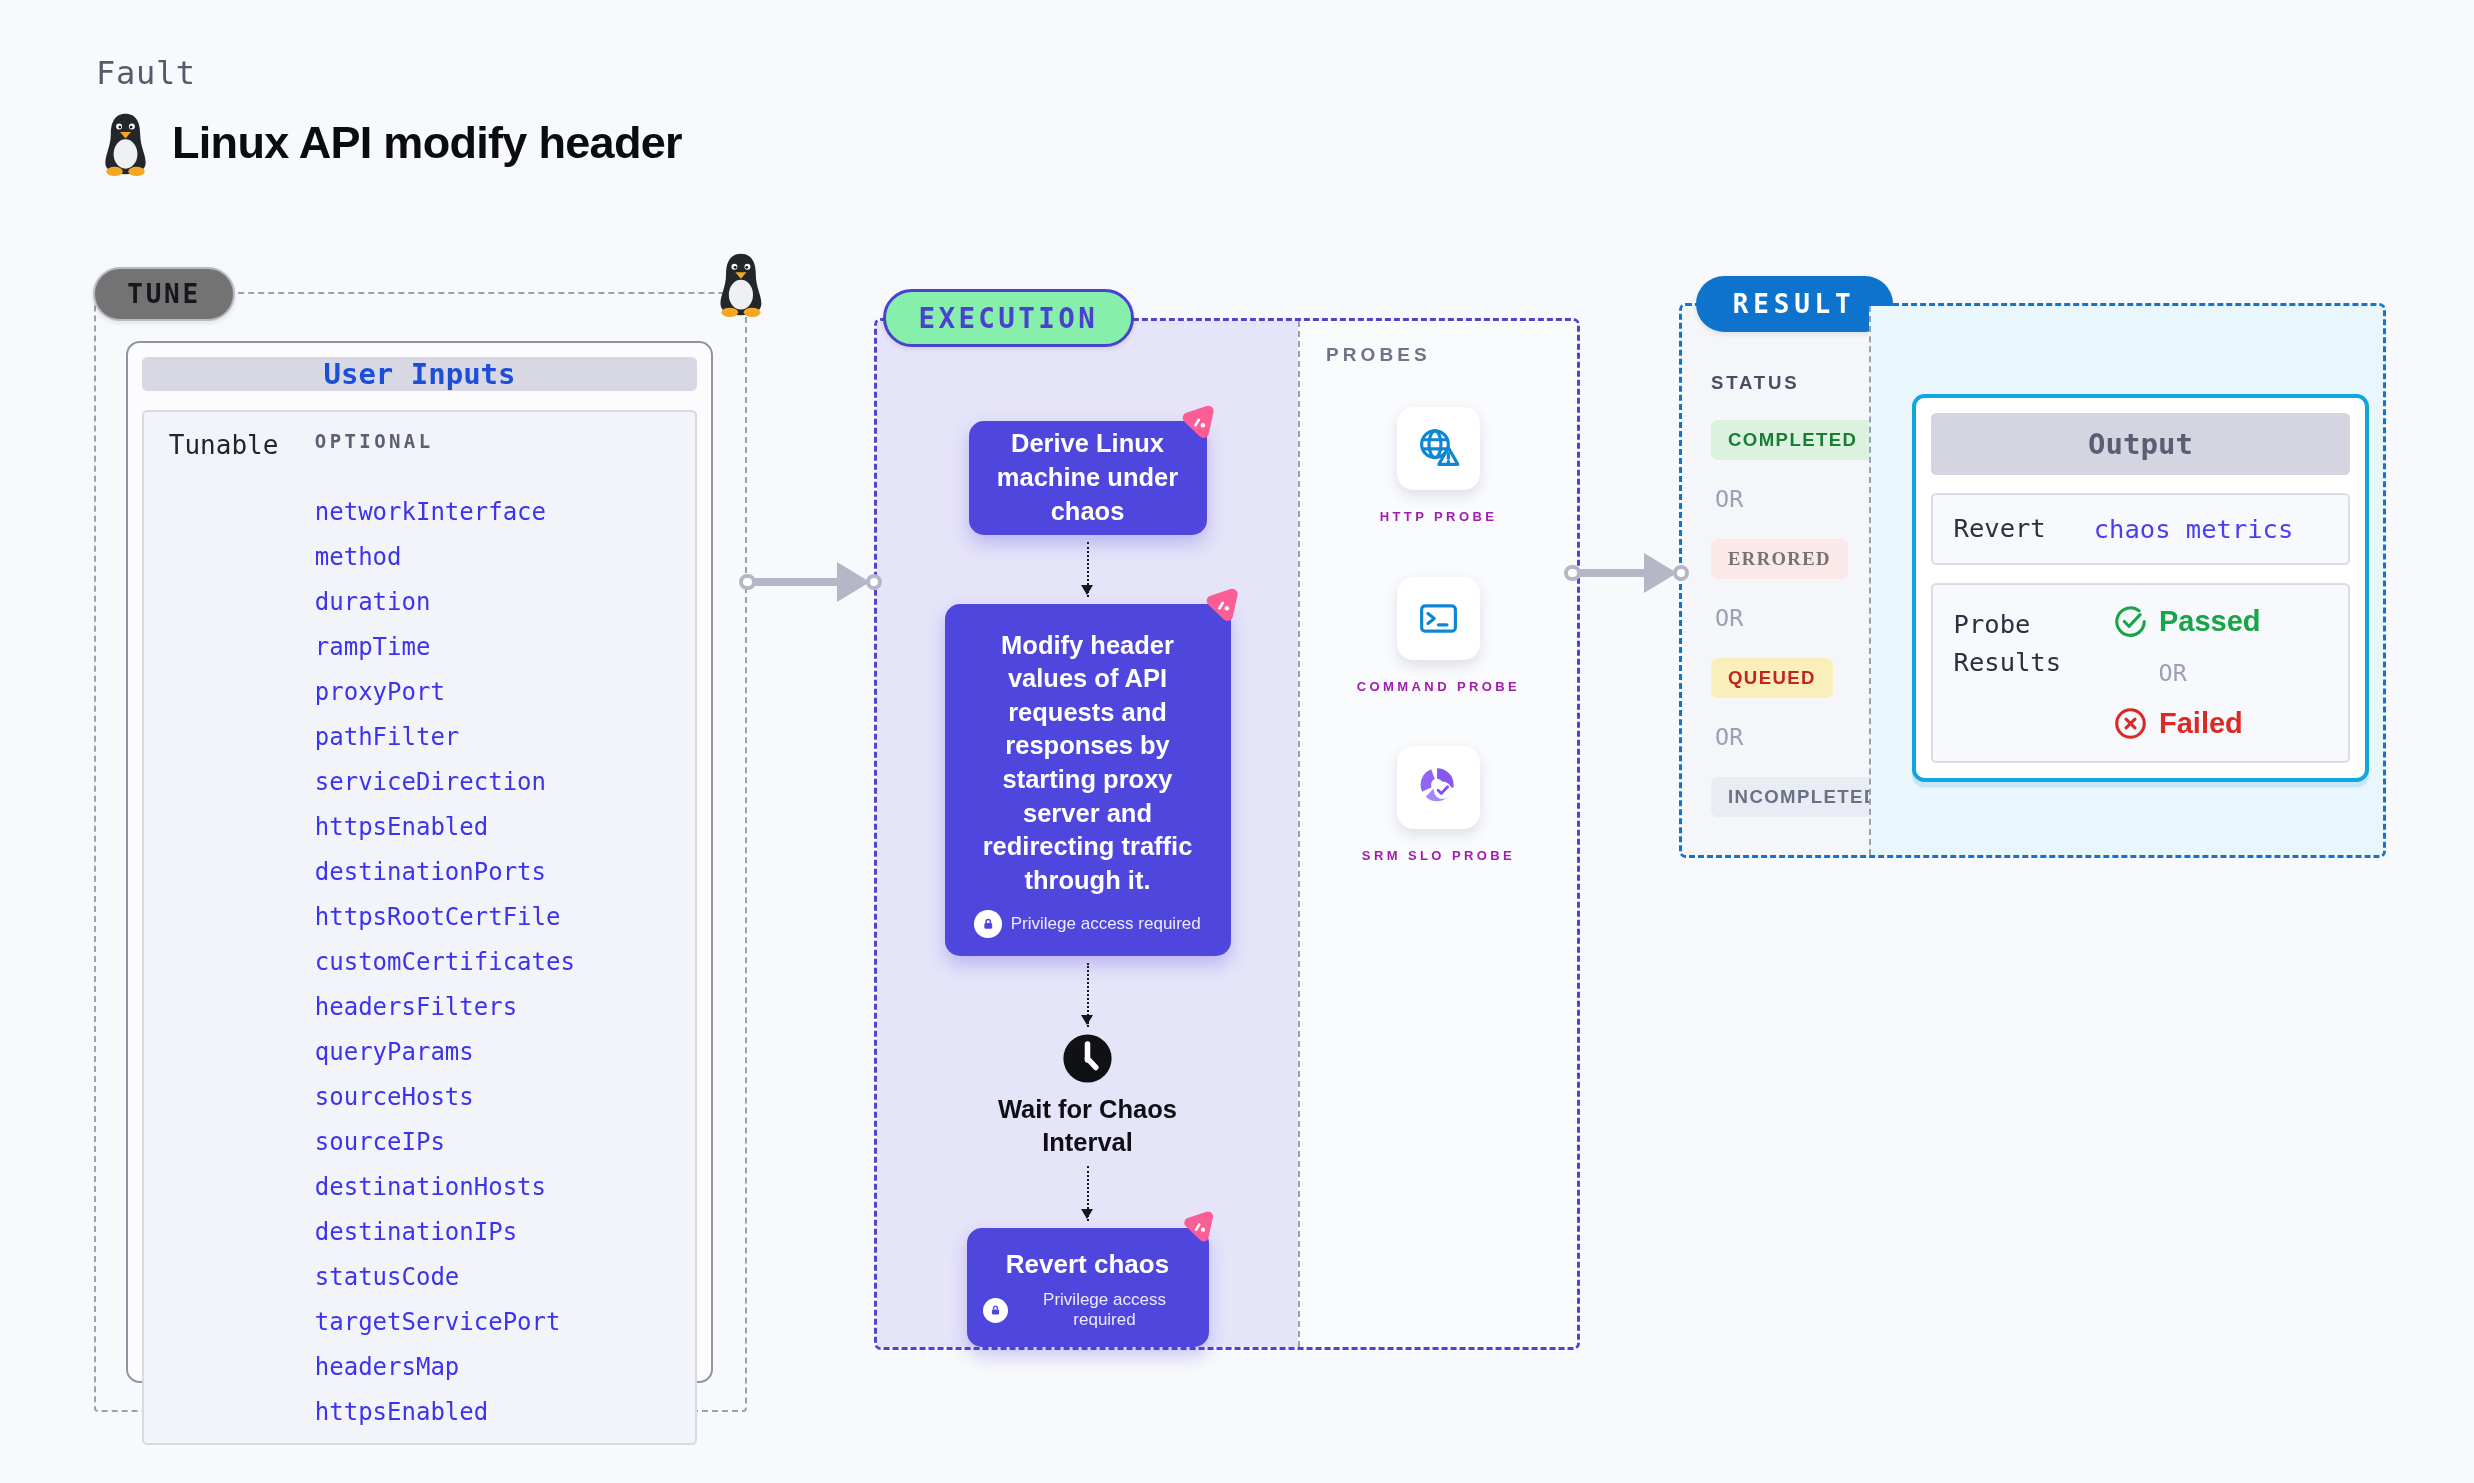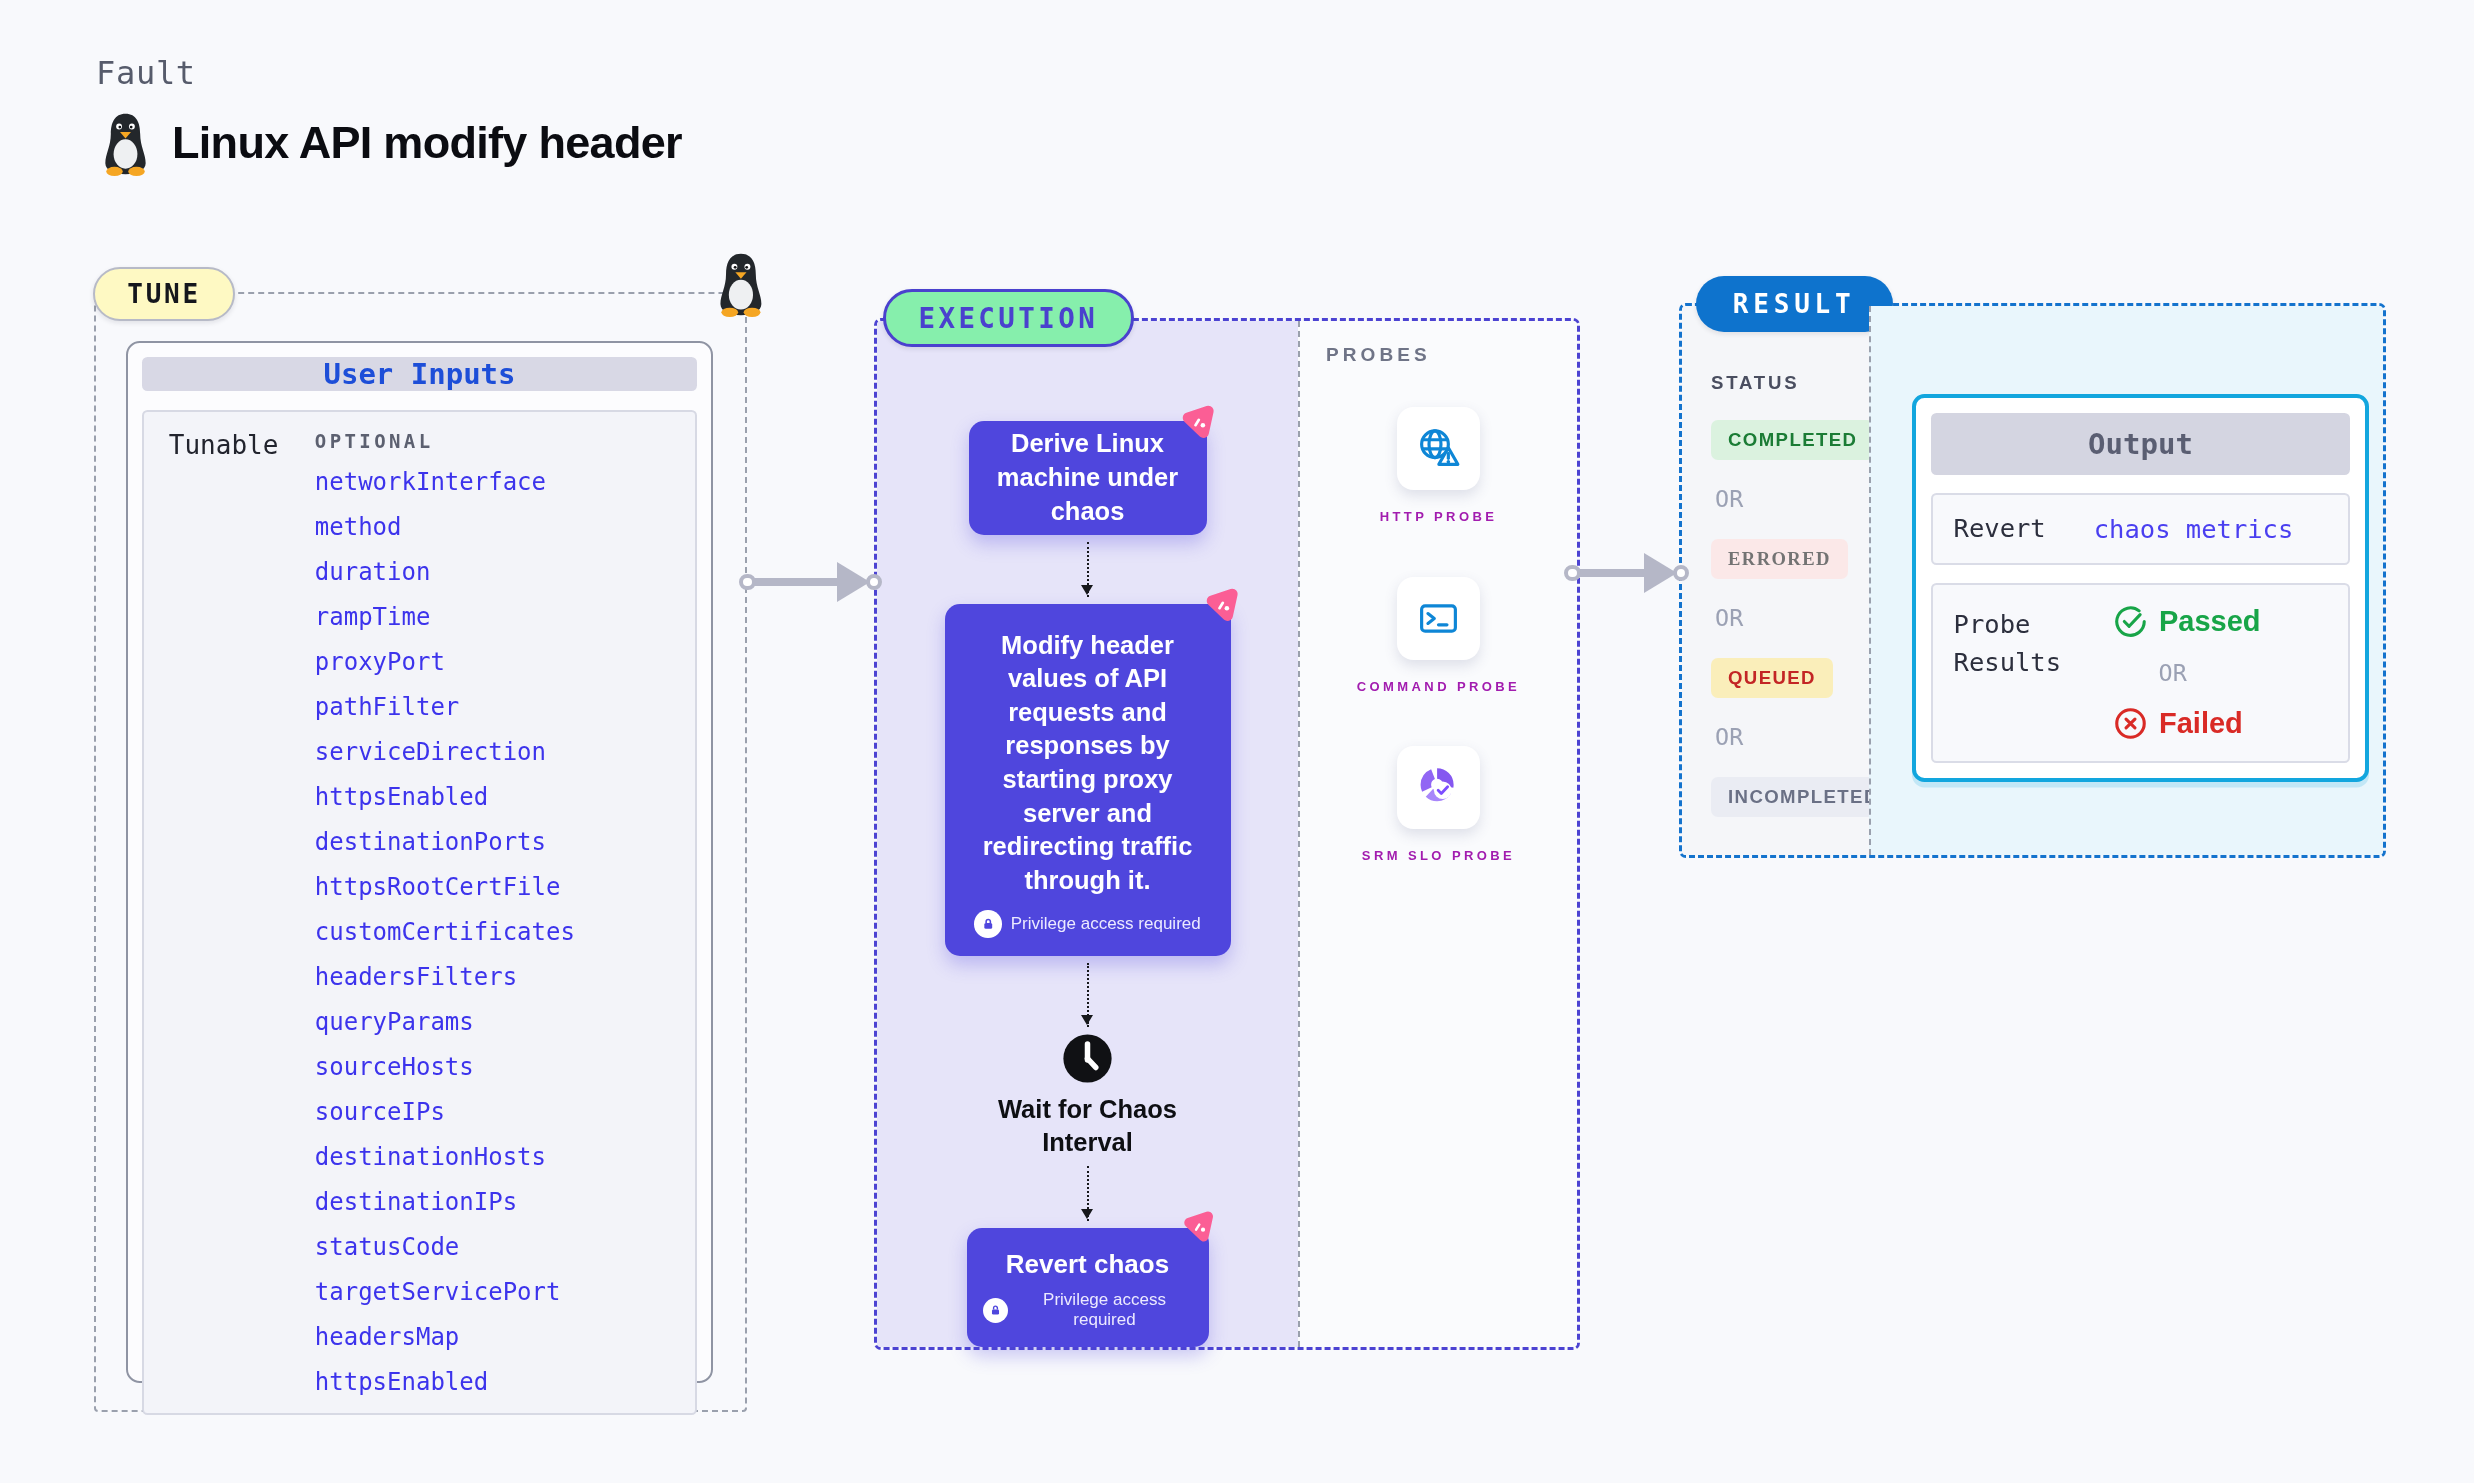--- a/index.html
+++ b/index.html
@@ -16,33 +16,33 @@
   .page-title{font-size:45px;font-weight:bold;color:#0b0c11;letter-spacing:-0.7px;}
 
   
   .pill{position:absolute;display:flex;align-items:center;border-radius:33px;
         font-family:"DejaVu Sans Mono","Liberation Mono",monospace;font-weight:bold;
         box-shadow:0 2.1px 5.5px rgba(20,24,40,.10);}
 
   
   .tune-region{position:absolute;left:94px;top:292px;width:653px;height:1120px;
                border:2.8px dashed #9aa0ad;border-radius:4.1px;}
-  .tune-badge{left:-2.8px;top:-27.5px;height:54px;padding:0 32px;background:#fef9c3;
+  .tune-badge{left:-2.8px;top:-27.5px;height:54px;padding:0 32px;background:#737373;
               border:2.8px solid #b7bac7;font-size:26px;color:#15171d;letter-spacing:2.8px;}
   .tune-penguin{position:absolute;right:-23.4px;top:-44px;height:67px;width:auto;}
   .ui-card{position:absolute;left:30px;top:47px;right:32px;bottom:27.5px;background:#fcfcfe;
            border:2.8px solid #8f94a3;border-radius:13.8px;padding:13.8px;display:flex;flex-direction:column;}
   .ui-card-header{height:69px;background:#d8d8e5;border-radius:5.5px;display:flex;align-items:center;
                   justify-content:center;font-size:29px;font-weight:bold;color:#1d4ed8;}
   .ui-panel{margin-top:19px;flex:1;background:#f3f4f9;border:2.1px solid #d7d9e4;border-radius:5.5px;
             display:flex;}
   .ui-panel-left{width:171px;padding:18px 0 0 25px;font-size:26px;color:#22242e;}
   .ui-panel-right{flex:1;padding-top:18px;}
   .optional-label{font-size:19px;font-weight:bold;color:#5c6070;letter-spacing:3.4px;}
-  .tunables{margin-top:16px;}
+  .tunables{margin-top:46px;}
   .tunable{font-size:24px;color:#3c33ec;margin-bottom:17px;cursor:pointer;}
 
   
   .harrow{position:absolute;display:flex;align-items:center;height:44px;}
   .harrow .dot{width:16.5px;height:16.5px;border:4.8px solid #b5b7c7;background:#fff;border-radius:50%;
                flex:none;z-index:2;}
   .harrow .shaft{flex:1;height:7.6px;background:#b5b7c7;margin:0 -2.1px;}
   .harrow .head{width:0;height:0;border-left:33px solid #b5b7c7;border-top:20.6px solid transparent;
                 border-bottom:20.6px solid transparent;margin-right:-4.1px;flex:none;}
 

